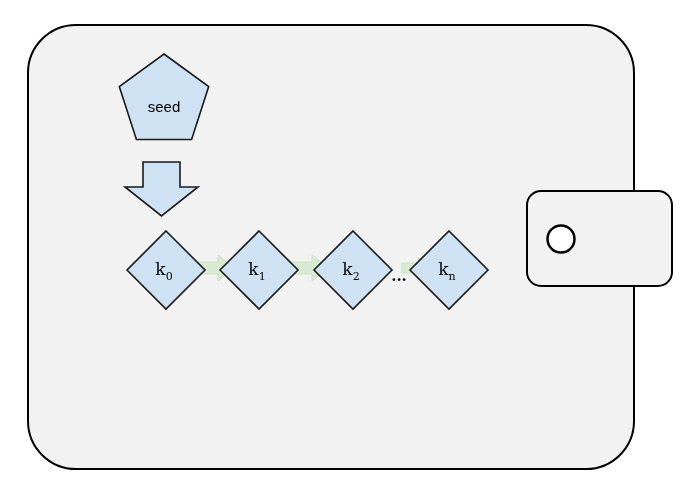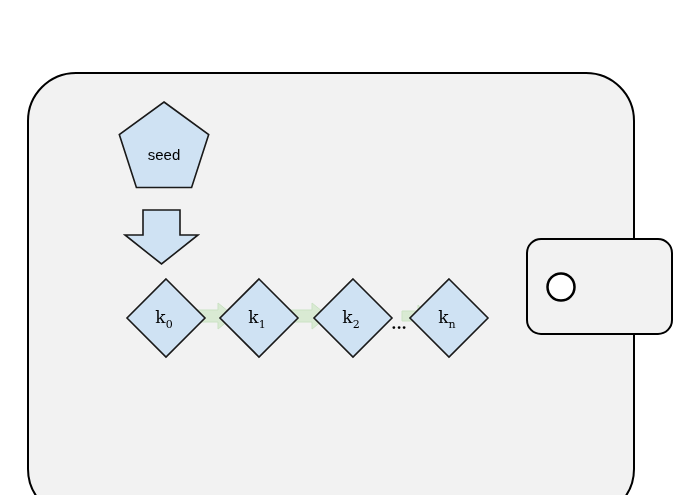--- a/index.html
+++ b/index.html
@@ -7,21 +7,20 @@
     padding: 0;
     background: #ffffff;
     width: 690px;
     height: 495px;
     overflow: hidden;
   }
   .stage {
     position: relative;
     width: 690px;
     height: 422px;
-    margin-top: 48px;
   }
   svg { display: block; }
   .wallet-shape { stroke-width: 2; }
   .clasp-button { stroke-width: 2.5; }
   .node-shape { stroke-width: 1.6; }
   .flow-arrow { stroke-width: 1; }
   .seed-label {
     font-family: "Liberation Sans", sans-serif;
     font-size: 15px;
   }

